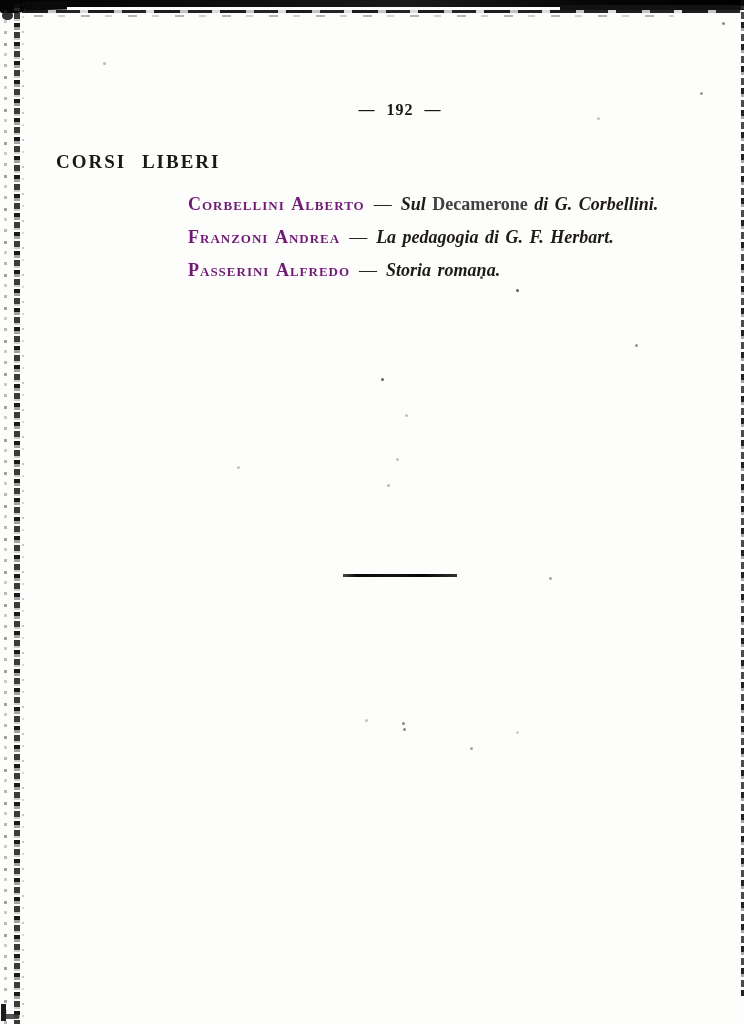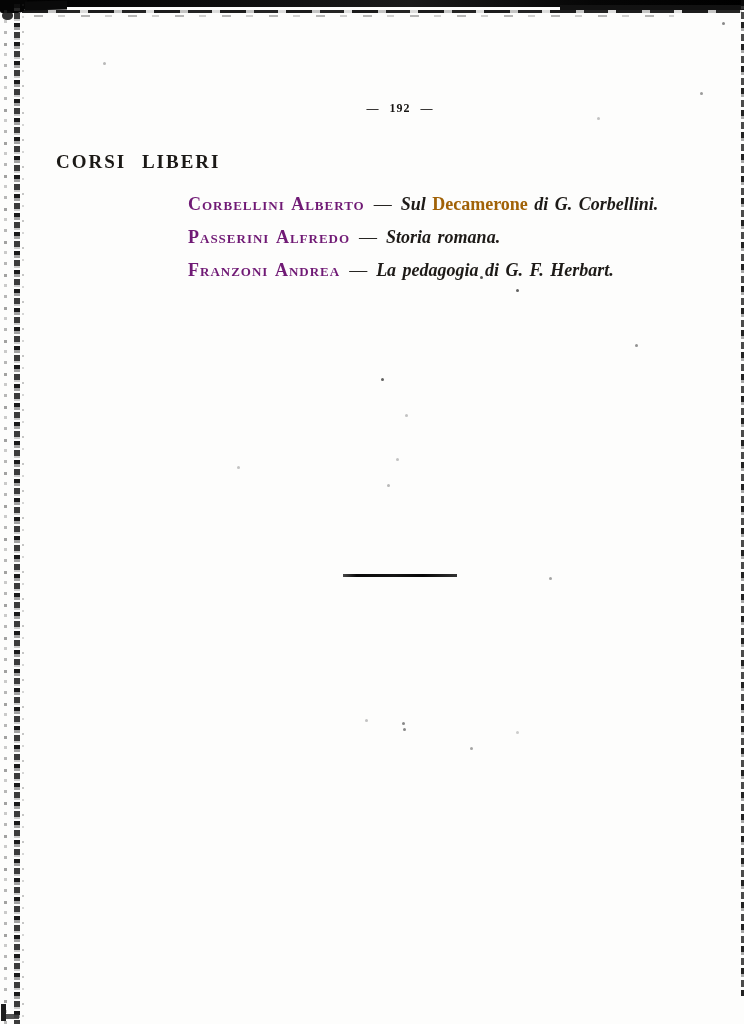--- a/index.html
+++ b/index.html
@@ -80,21 +80,21 @@
   }
   .speck {
     position: absolute; width: 3px; height: 3px; border-radius: 50%;
     background: #3a3a3a;
   }
 
   
   .page-number {
     position: absolute; top: 101px; left: 56px; right: 0;
     text-align: center;
-    font-size: 12px; font-weight: 700; letter-spacing: 1px;
+    font-size: 16px; font-weight: 700; letter-spacing: 1px;
     word-spacing: 6px;
     color: #171513;
   }
   .heading {
     position: absolute; top: 151px; left: 56px; right: 0; margin: 0;
     text-align: left;
     font-size: 19px; font-weight: 700;
     letter-spacing: 2px; word-spacing: 9px;
     color: #1b1916;
   }
@@ -108,21 +108,21 @@
     white-space: nowrap;
   }
   .author {
     font-variant: small-caps;
     font-weight: 600;
     letter-spacing: 1px;
     color: #701a75;
   }
   .sep { margin: 0 9px; color: #191714; }
   .title .it { font-style: italic; font-weight: 600; color: #1d1a17; }
-  .title .rm { font-style: normal; font-weight: 600; color: #a16207; }
+  .title .rm { font-style: normal; font-weight: 600; color: #404040; }
   .rule {
     position: absolute; left: 343px; top: 574px; width: 114px; height: 3px;
     background: linear-gradient(to right,
       rgba(10,10,10,0.75), #090909 12%, #141414 45%, #060606 70%, rgba(15,15,15,0.85));
   }
 </style>
 </head>
 <body>
 
 <div class="page">
@@ -158,22 +158,22 @@
     </div>
 
   <div class="page-number">— 192 —</div>
   <h1 class="heading">CORSI LIBERI</h1>
   <div class="entries" id="entries">
   <div class="entry">
     <span class="author">Corbellini Alberto</span><span class="sep">—</span><span class="title"><span class="it">Sul</span><span class="rm"> Decamerone</span><span class="it"> di G. Corbellini.</span></span>
   </div>
 
   <div class="entry">
-    <span class="author">Passerini Alfredo</span><span class="sep">—</span><span class="title"><span class="it">Storia romana.</span></span>
+    <span class="author">Franzoni Andrea</span><span class="sep">—</span><span class="title"><span class="it">La pedagogia di G. F. Herbart.</span></span>
   </div>
 
   <div class="entry">
-    <span class="author">Franzoni Andrea</span><span class="sep">—</span><span class="title"><span class="it">La pedagogia di G. F. Herbart.</span></span>
+    <span class="author">Passerini Alfredo</span><span class="sep">—</span><span class="title"><span class="it">Storia romana.</span></span>
   </div>
 </div>
   <div class="rule"></div>
 
 </div>
 
 </body></html>

